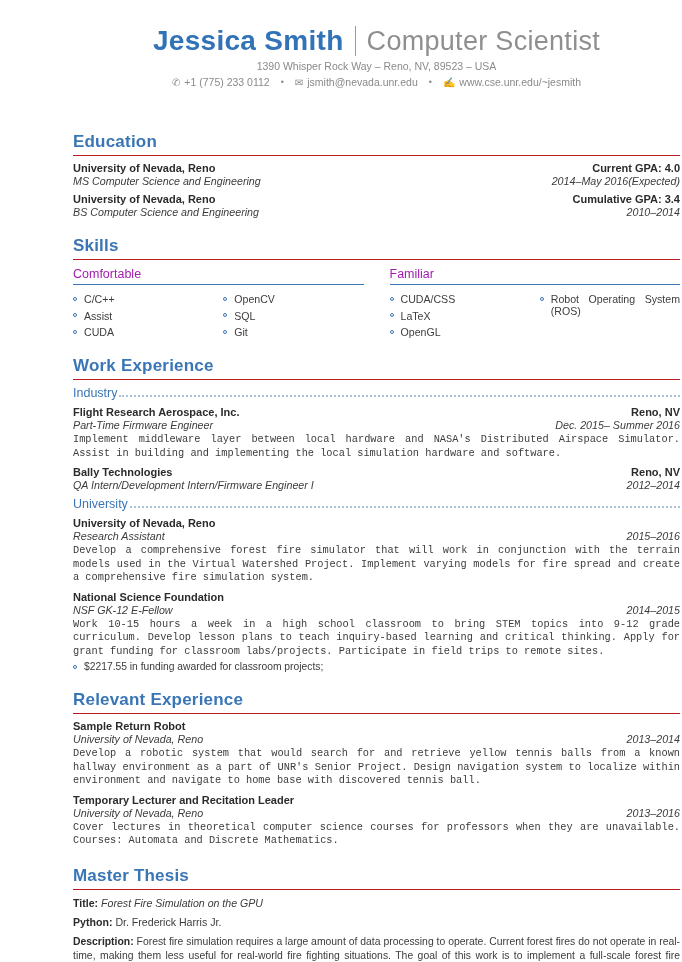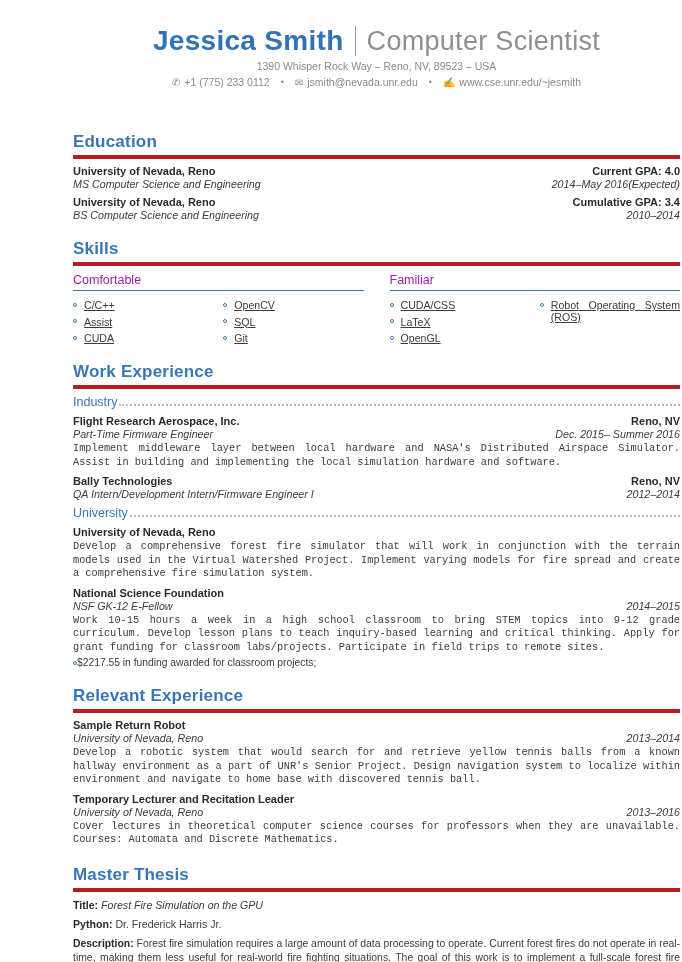--- a/index.html
+++ b/index.html
@@ -27,21 +27,21 @@
                  display: flex; justify-content: center; align-items: center; }
   .contact-item { display: inline-flex; align-items: center; gap: 4px; }
   .contact-icon { font-size: 10px; color: #8a8a8a; }
   .sep-dot { margin: 0 11px; font-size: 9px; color: #8a8a8a; }
 
   
   .section { margin-top: 18px; }
   .section.first { margin-top: 44px; }
   .section-heading {
     font-size: 17px; font-weight: bold; color: #3a76b5;
-    border-bottom: 4px solid #b91c1c; padding-bottom: 3px;
+    border-bottom: 1px solid #b91c1c; padding-bottom: 3px;
     letter-spacing: 0.2px;
   }
 
   
   .entry { margin-top: 6px; }
   .entry-head { display: flex; justify-content: space-between; align-items: baseline; }
   .entry-title, .entry-right-top { font-size: 11px; font-weight: bold; color: #2b2b2b; }
   .entry-sub { display: flex; justify-content: space-between; align-items: baseline;
                font-style: italic; font-size: 10.7px; color: #3c3c3c; margin-top: 1px; }
   .entry-desc { margin: 2px 0 0 0; font-size: 10.3px; line-height: 1.32;
@@ -53,24 +53,24 @@
   .dotted-leader { flex: 1; border-bottom: 2px dotted #aac0da; margin-bottom: 3px; margin-left: 1px; }
 
   
   .skills-body { display: flex; gap: 26px; margin-top: 7px; }
   .skill-group { flex: 1; min-width: 0; }
   .skill-group-label { color: #a21caf; font-size: 12.5px;
                        border-bottom: 1px solid #3a76b5; padding-bottom: 3px; }
   .skill-cols { display: flex; gap: 10px; margin-top: 8px; }
   .skill-col { flex: 1; display: flex; flex-direction: column; gap: 4.5px; min-width: 0; }
   .skill-item { display: flex; gap: 7px; font-size: 10.6px; color: #3c3c3c;
-                align-items: flex-start; text-align: justify; text-decoration: underline; }
+                align-items: flex-start; text-align: justify; }
   .circle-bullet { flex: 0 0 auto; width: 4px; height: 4px; border: 1.2px solid #3a76b5;
                    border-radius: 50%; margin-top: 3.5px; }
-  .bullet-line { display: flex; align-items: flex-start;
+  .bullet-line { display: flex; gap: 7px; align-items: flex-start;
                  font-size: 10.3px; margin-top: 2.5px; color: #3c3c3c; }
 
   
   .thesis-row { margin-top: 7px; font-size: 10.6px; color: #3c3c3c; }
   .thesis-label { font-weight: bold; color: #2b2b2b; }
   .italic { font-style: italic; }
   .thesis-desc { text-align: justify; line-height: 1.36; margin: 7px 0 0 0; font-size: 10.4px; }
 </style>
 </head>
 <body>
@@ -228,20 +228,24 @@
 
     <div class="subsection-head">
       <span class="subsection-label">University</span>
       <span class="dotted-leader"></span>
     </div>
 
     <div class="entry">
       <div class="entry-head">
         <span class="entry-title">University of Nevada, Reno</span>
       </div>
+      <div class="entry-sub">
+        <span>Research Assistant</span>
+        <span>2015–2016</span>
+      </div>
       <p class="entry-desc">Develop a comprehensive forest fire simulator that will work in conjunction with the terrain models used in the Virtual Watershed Project. Implement varying models for fire spread and create a comprehensive fire simulation system.</p>
     </div>
 
     <div class="entry">
       <div class="entry-head">
         <span class="entry-title">National Science Foundation</span>
       </div>
       <div class="entry-sub">
         <span>NSF GK-12 E-Fellow</span>
         <span>2014–2015</span>

